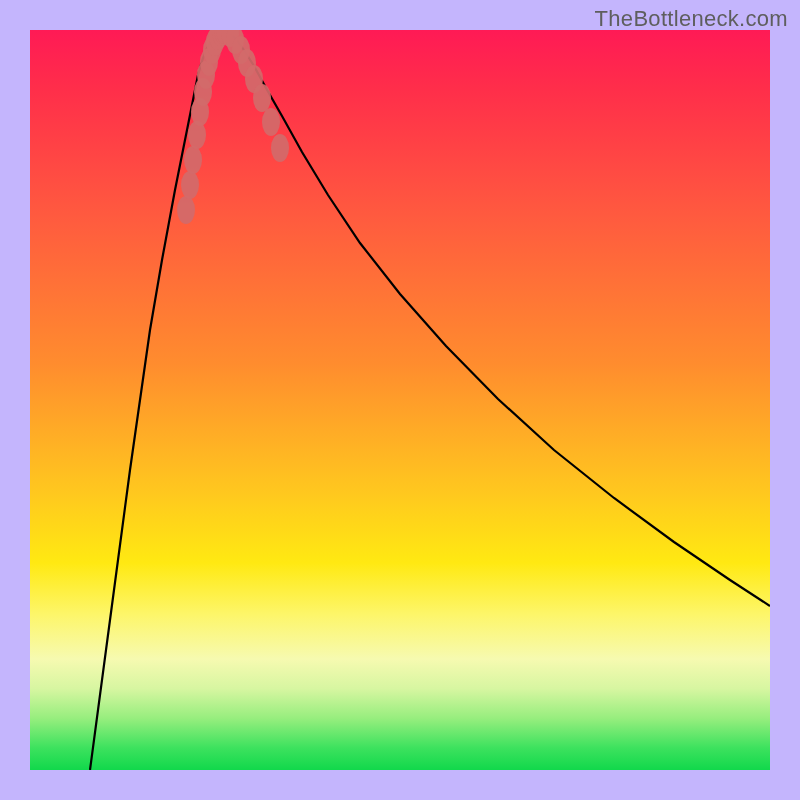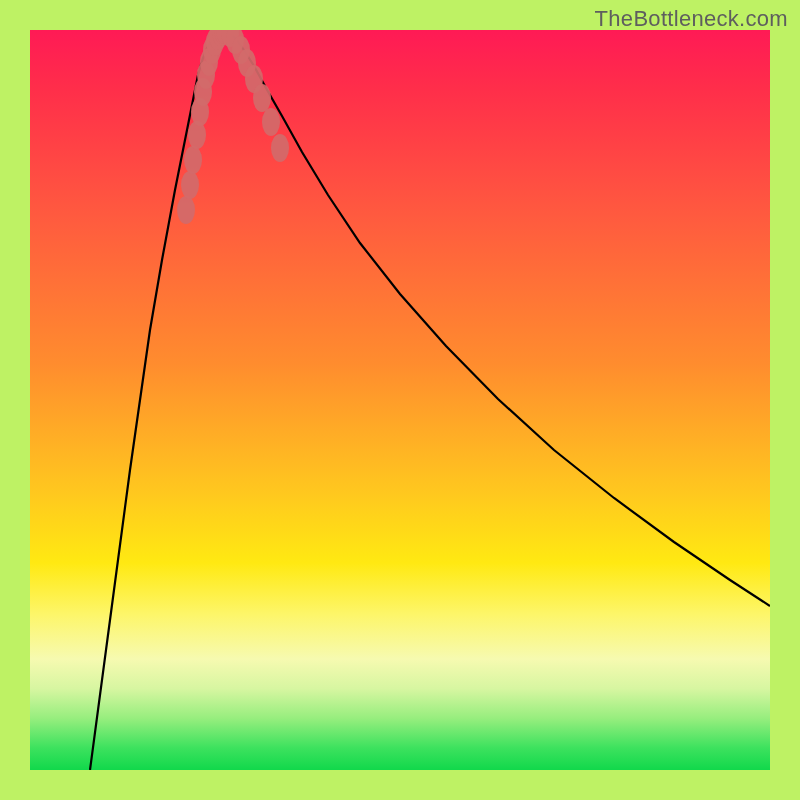--- a/index.html
+++ b/index.html
@@ -8,21 +8,21 @@
     width: 800px;
     height: 800px;
     overflow: hidden;
     background: #000;
     font-family: Arial, Helvetica, sans-serif;
   }
   .frame {
     position: relative;
     width: 800px;
     height: 800px;
-    background: #bef264;
+    background: #c4b5fd;
   }
   .plot {
     position: absolute;
     left: 30px;
     top: 30px;
     width: 740px;
     height: 740px;
     
     background: linear-gradient(
       to bottom,

